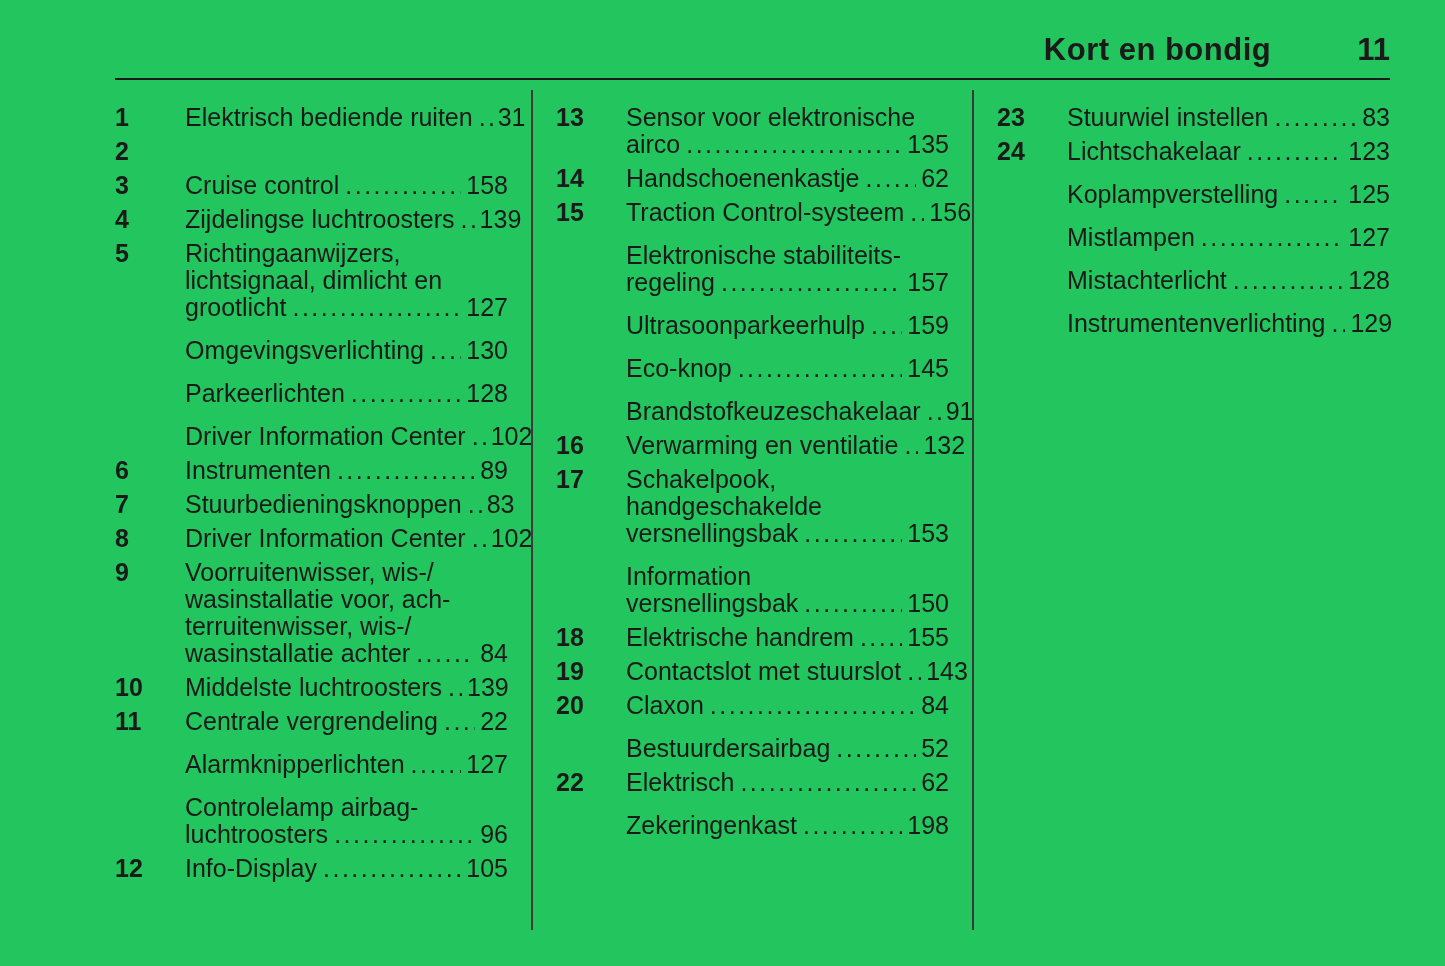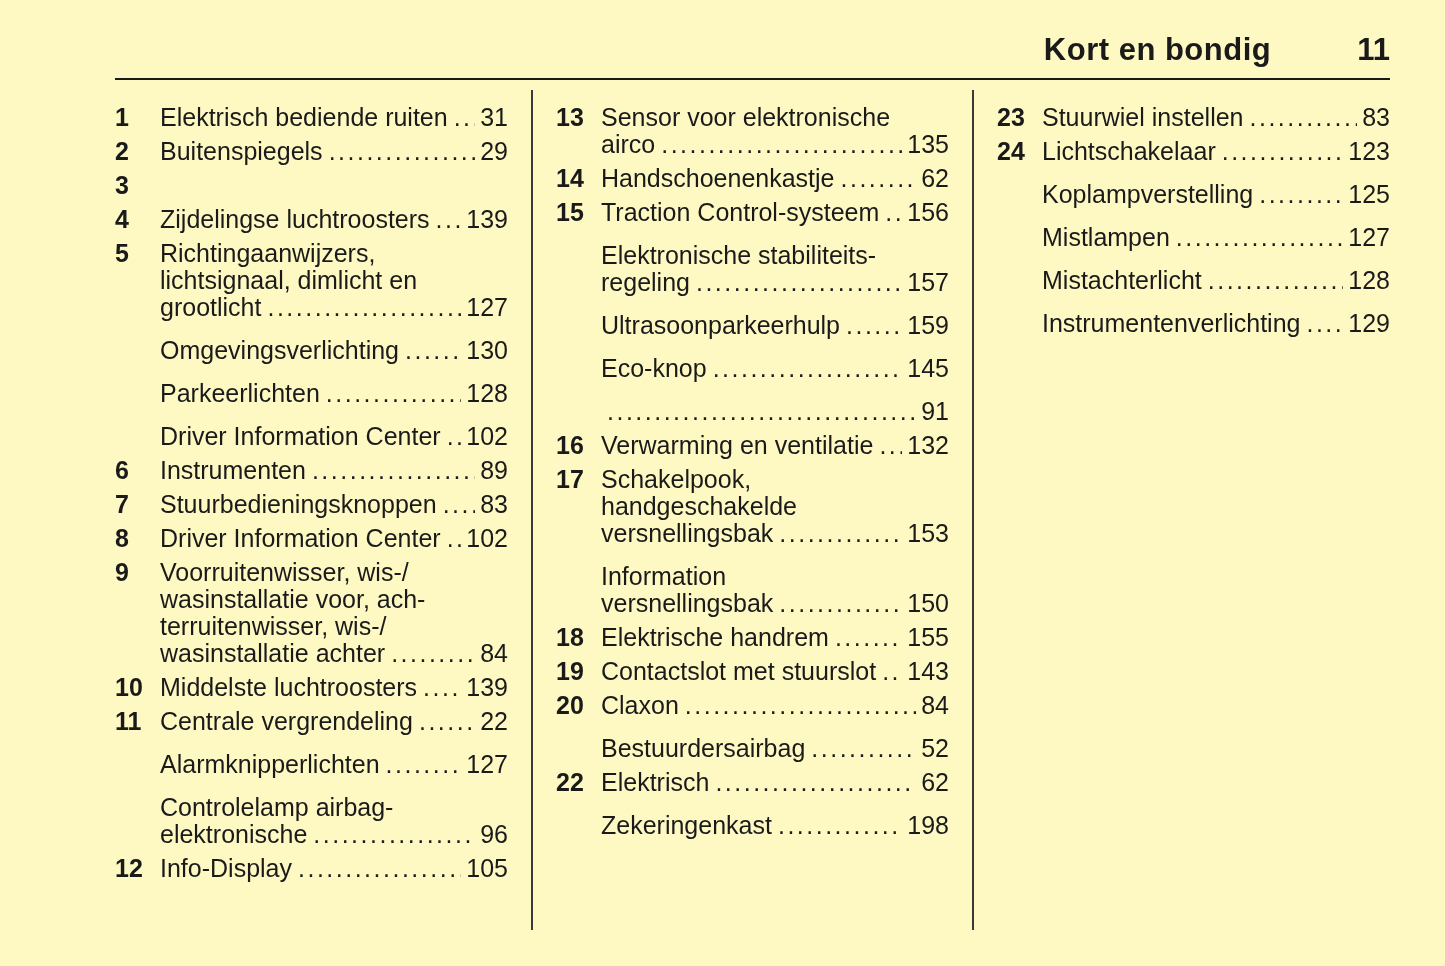--- a/index.html
+++ b/index.html
@@ -6,21 +6,21 @@
     margin: 0;
     padding: 0;
     background: #ffffff;
   }
   .page {
     position: relative;
     width: 1445px;
     height: 966px;
     box-sizing: border-box;
     padding: 34px 55px 0 115px;
-    background: #fef9c3;
+    background: #22c55e;
     color: #1a1a1a;
     font-family: "Liberation Sans", "DejaVu Sans", sans-serif;
     font-size: 25px;
     overflow: hidden;
   }
   .hdr {
     display: flex;
     justify-content: flex-end;
     align-items: baseline;
     line-height: 1;
@@ -74,20 +74,21 @@
   }
   .body {
     flex: 1 1 auto;
     min-width: 0;
     display: block;
   }
   .line {
     display: block;
     line-height: 27px;
     white-space: nowrap;
+    margin-left: 25px;
   }
   .line.last {
     display: flex;
     align-items: baseline;
   }
   .txt {
     white-space: pre;
   }
   .dots {
     flex: 1 1 auto;
@@ -120,30 +121,30 @@
     <span class="body">
             <span class="line last">
               <span class="txt">Elektrisch bediende ruiten</span>
               <span class="dots"></span>
               <span class="pg">31</span>
             </span>
           </span>
   </div>
         <div class="entry">
     <span class="num">2</span>
-    <span class="body">
-            <span class="line last">
-              <span class="txt">Buitenspiegels</span>
-              <span class="dots"></span>
-              <span class="pg">29</span>
-            </span>
-          </span>
   </div>
         <div class="entry">
     <span class="num">3</span>
+    <span class="body">
+            <span class="line last">
+              <span class="txt">Cruise control</span>
+              <span class="dots"></span>
+              <span class="pg">158</span>
+            </span>
+          </span>
   </div>
         <div class="entry">
     <span class="num">4</span>
     <span class="body">
             <span class="line last">
               <span class="txt">Zijdelingse luchtroosters</span>
               <span class="dots"></span>
               <span class="pg">139</span>
             </span>
           </span>
@@ -261,21 +262,21 @@
               <span class="dots"></span>
               <span class="pg">127</span>
             </span>
           </span>
   </div>
         <div class="entry sub">
     <span class="num"></span>
     <span class="body">
             <span class="line">Controlelamp airbag-</span>
             <span class="line last">
-              <span class="txt">elektronische</span>
+              <span class="txt">luchtroosters</span>
               <span class="dots"></span>
               <span class="pg">96</span>
             </span>
           </span>
   </div>
         <div class="entry">
     <span class="num">12</span>
     <span class="body">
             <span class="line last">
               <span class="txt">Info-Display</span>
@@ -346,20 +347,21 @@
               <span class="txt">Eco-knop</span>
               <span class="dots"></span>
               <span class="pg">145</span>
             </span>
           </span>
   </div>
         <div class="entry sub">
     <span class="num"></span>
     <span class="body">
             <span class="line last">
+              <span class="txt">Brandstofkeuzeschakelaar</span>
               <span class="dots"></span>
               <span class="pg">91</span>
             </span>
           </span>
   </div>
         <div class="entry">
     <span class="num">16</span>
     <span class="body">
             <span class="line last">
               <span class="txt">Verwarming en ventilatie</span>

